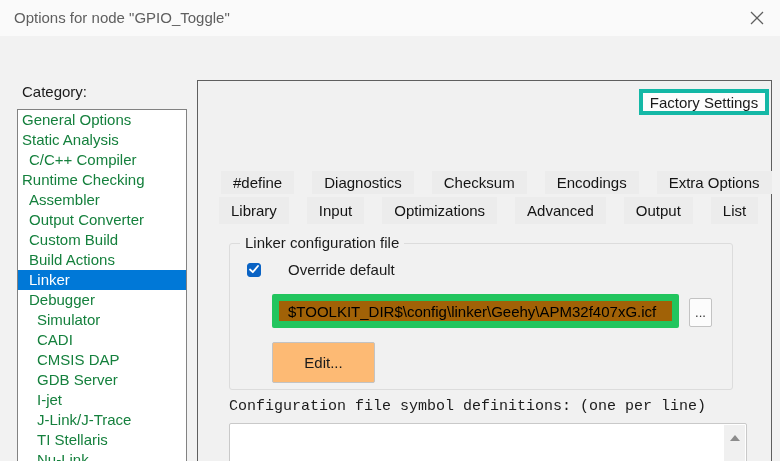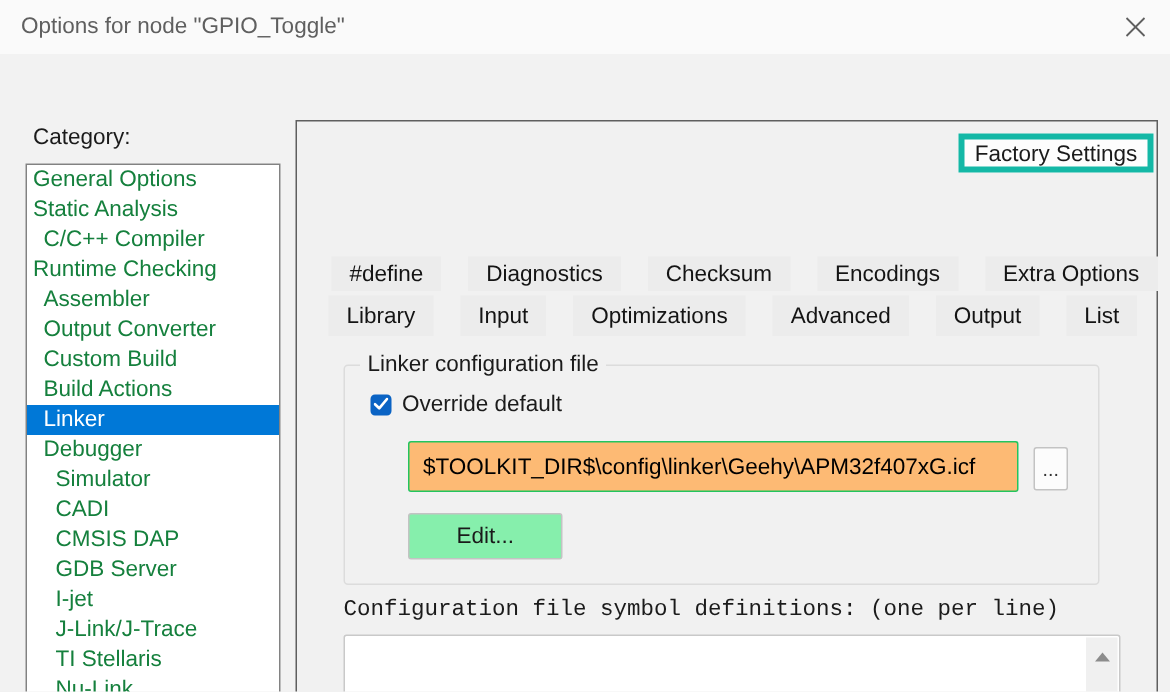--- a/index.html
+++ b/index.html
@@ -72,43 +72,43 @@
   
   .groupbox {
     position:absolute; left:31px; top:162px; width:504px; height:147px;
     border:1px solid #dcdcdc; border-radius:3px;
   }
   .groupbox-title {
     position:absolute; left:10px; top:-10px; background:#f1f1f1;
     padding:0 5px; font-size:15px; color:#1b1b1b; white-space:nowrap;
   }
   .checkbox-row {
-    position:absolute; left:17px; top:17px; display:flex; align-items:center;
+    position:absolute; left:17px; top:17px; display:flex; align-items:center;gap:20px;
   }
   .checkbox {
     width:14px; height:14px; border-radius:3px; margin-right:7px;
     border:1px solid #8a8a8a; background:#fff;
     display:flex; align-items:center; justify-content:center;
   }
   .checkbox.checked { background:#0a63c4; border-color:#0a63c4; }
   .checkbox svg { display:block; }
   .path-input {
     position:absolute; left:42px; top:50px; width:407px; height:34px;
-    background:#fdba74; border:1px solid #22c55e; border-radius:2px;
+    background:#a16207; border:7px solid #22c55e; border-radius:2px;
     font-family:inherit; font-size:15px; color:#000; padding:0 9px;
   }
   .browse-btn {
     position:absolute; left:459px; top:54px; width:23px; height:29px;
     background:#fcfcfc; border:1px solid #c3c3c3; border-radius:2px;
     font-family:inherit; font-size:13px; color:#333; line-height:20px;
     cursor:default;
   }
   .edit-btn {
-    position:absolute; left:42px; top:98px; width:103px; height:31px;
-    background:#86efac; border:1px solid #c3c3c3; border-radius:2px;
+    position:absolute; left:42px; top:98px; width:103px; height:41px;
+    background:#fdba74; border:1px solid #c3c3c3; border-radius:2px;
     font-family:inherit; font-size:15px; color:#1a1a1a; cursor:default;
   }
   .symdef-label { position:absolute; left:31px; top:317px; font-size:15px; color:#1b1b1b; white-space:nowrap;font-family:Liberation Mono, monospace; }
   .symdef-box {
     position:absolute; left:31px; top:342px; width:518px; height:60px;
     background:#ffffff; border:1px solid #c9c9c9; border-radius:2px;
   }
   .symdef-text {
     position:absolute; left:0; top:0; right:22px; bottom:0;
     font-family:inherit; font-size:15px; padding:4px 6px; color:#000;

